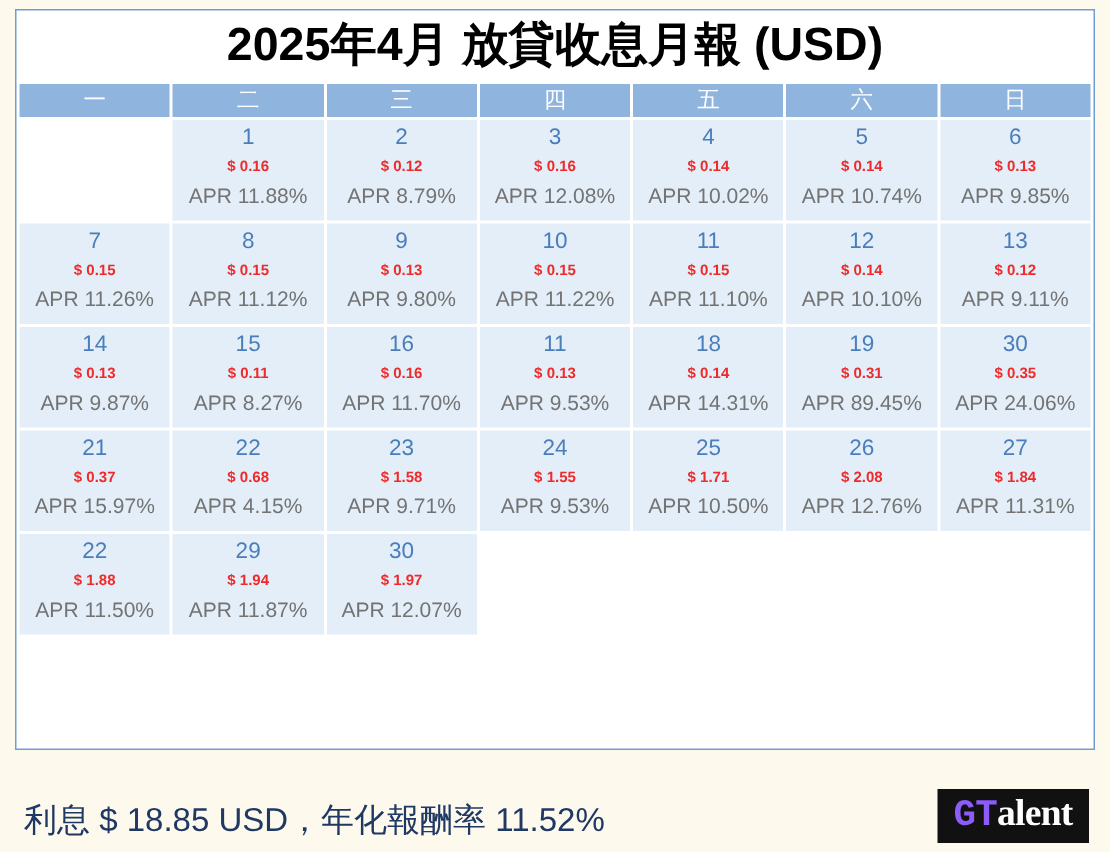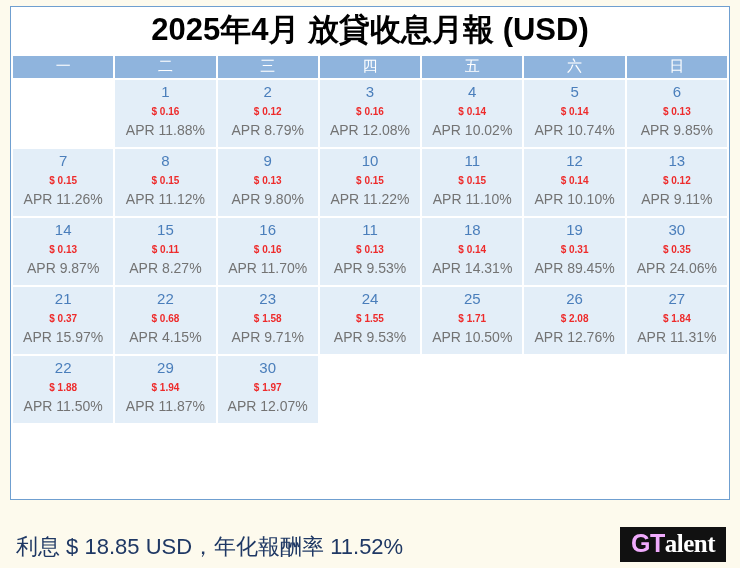--- a/index.html
+++ b/index.html
@@ -100,21 +100,21 @@
   .logo {
     background: #111111;
     color: #ffffff;
     font-size: 25px;
     font-weight: bold;
     padding: 3px 11px 5px 11px;
     letter-spacing: -0.5px;
     line-height: 1.1;
     margin-right: 4px;
   }
-  .logo .gt { color: #f0abfc; }
+  .logo .gt { color: #8b5cf6; font-family: Liberation Mono, monospace; }
   .logo .rest { color: #ffffff; font-family: Liberation Serif, serif; }
 </style>
 </head>
 <body>
 
 <div class="page">
 
   <div class="card">
 
     <div class="title">2025年4月 放貸收息月報 (USD)</div>

